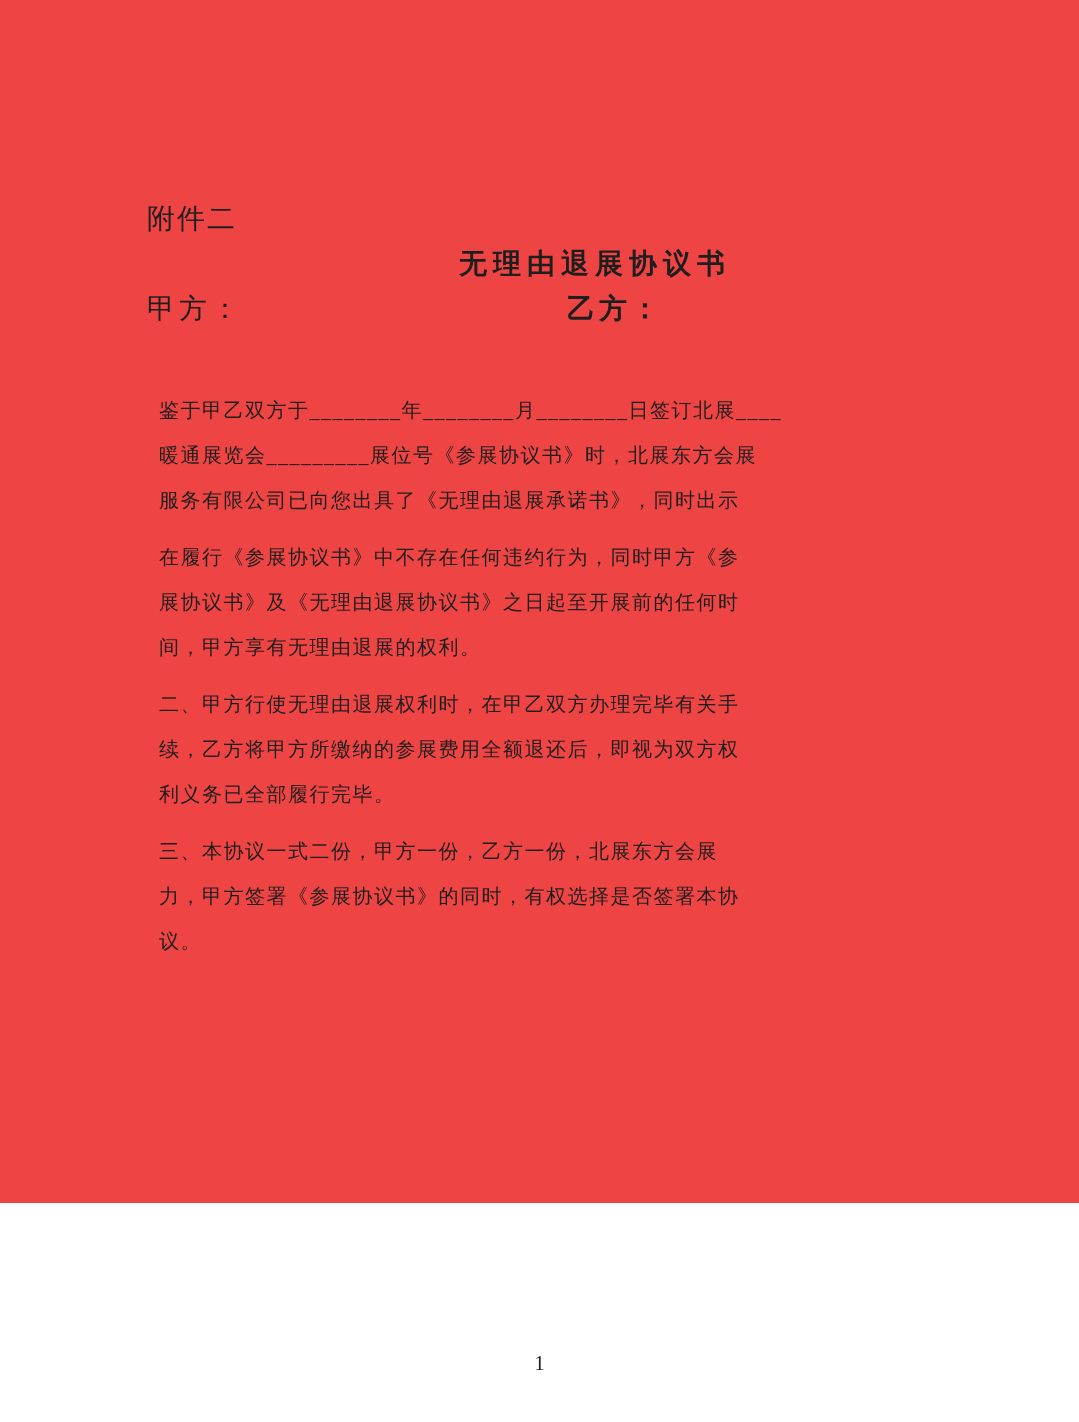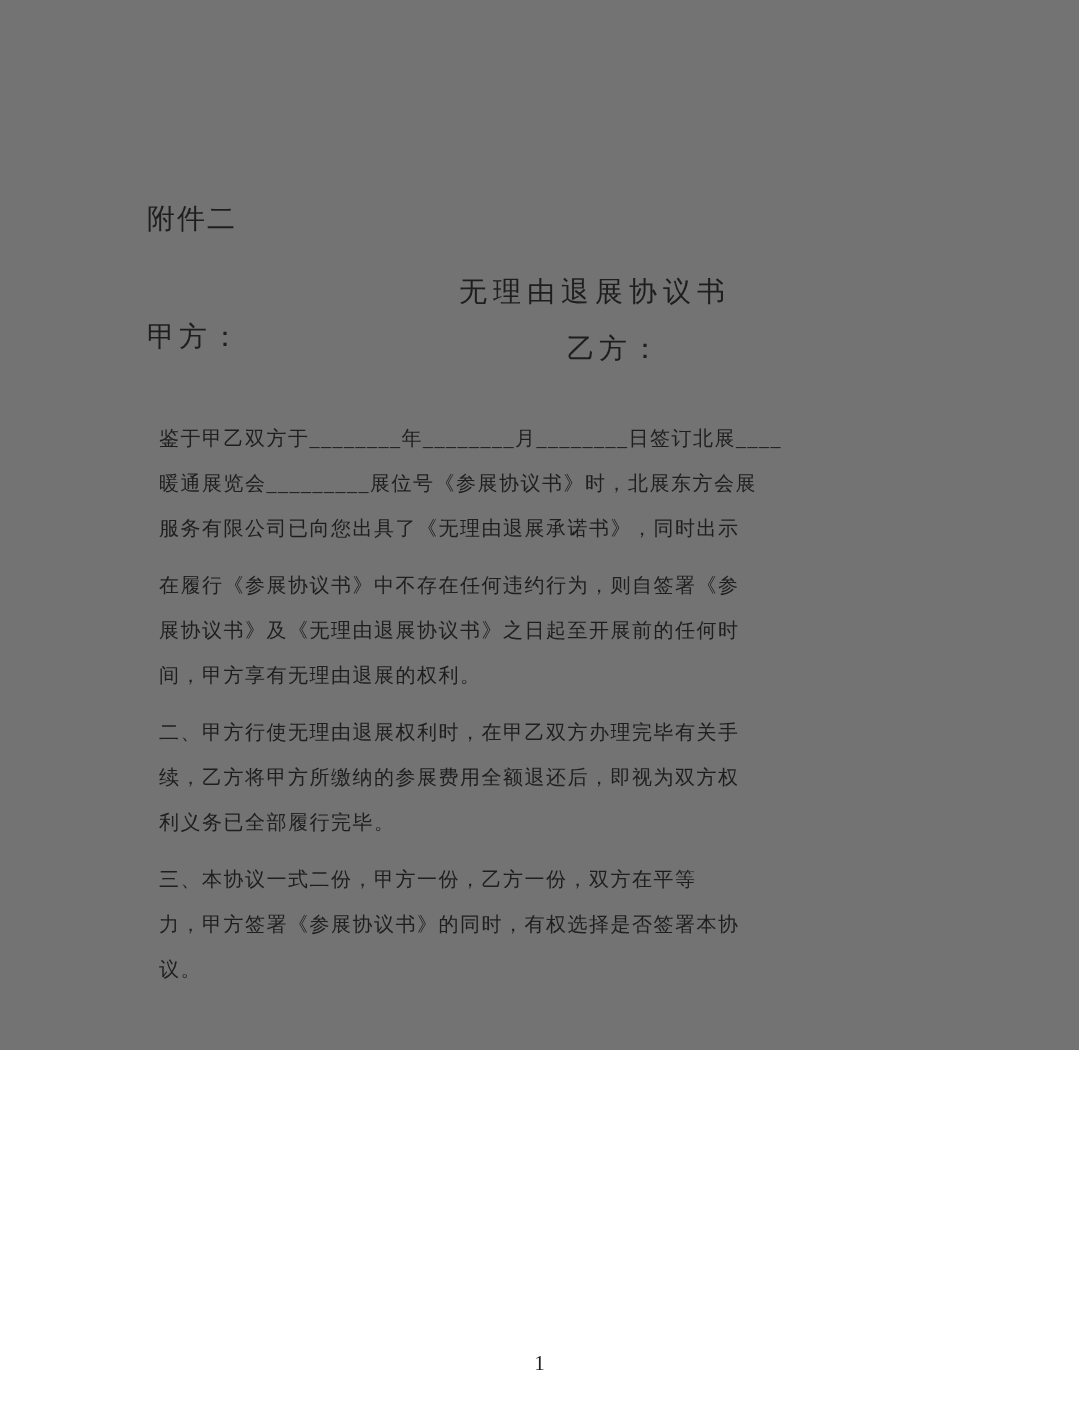--- a/index.html
+++ b/index.html
@@ -10,50 +10,51 @@
   body {
     width: 1079px;
     height: 1422px;
     font-family: "Liberation Serif", "DejaVu Serif", serif;
     color: #1e1e1e;
     overflow: hidden;
   }
   .page {
     position: relative;
     width: 1079px;
-    height: 1050px;
+    height: 1203px;
     box-sizing: border-box;
     padding: 196px 134px 0 147px;
-    background: #737373;
+    background: #ef4444;
   }
   .attachment {
     font-size: 28px;
     line-height: 45px;
     letter-spacing: 2px;
   }
   .title {
-    margin: 28px 0 0 0;
+    margin: 0 0 0 0;
     font-size: 28px;
-    font-weight: normal;
+    font-weight: bold;
     line-height: 45px;
     letter-spacing: 6px;
     text-align: center;
     transform: translateX(49px);
   }
   .parties {
     position: relative;
     font-size: 28px;
     line-height: 45px;
     letter-spacing: 4px;
     height: 45px;
   }
   .party-b {
     position: absolute;
     left: 420px;
-    top: 12px;
+    top: 0;
+    font-weight: bold;
   }
   .para {
     margin: 12px;
     font-size: 20px;
     line-height: 45px;
     letter-spacing: 1.5px;
   }
   .para.intro {
     margin-top: 57px;
   }
@@ -89,32 +90,32 @@
     <span class="party-b">乙方：</span>
   </div>
 
   <p class="para intro">
     <span class="line">鉴于甲乙双方于________年________月________日签订北展____</span>
     <span class="line">暖通展览会_________展位号《参展协议书》时，北展东方会展</span>
     <span class="line">服务有限公司已向您出具了《无理由退展承诺书》，同时出示</span>
   </p>
 
   <p class="para clause">
-    <span class="line">在履行《参展协议书》中不存在任何违约行为，则自签署《参</span>
+    <span class="line">在履行《参展协议书》中不存在任何违约行为，同时甲方《参</span>
     <span class="line">展协议书》及《无理由退展协议书》之日起至开展前的任何时</span>
     <span class="line">间，甲方享有无理由退展的权利。</span>
   </p>
 
   <p class="para clause">
     <span class="line">二、甲方行使无理由退展权利时，在甲乙双方办理完毕有关手</span>
     <span class="line">续，乙方将甲方所缴纳的参展费用全额退还后，即视为双方权</span>
     <span class="line">利义务已全部履行完毕。</span>
   </p>
 
   <p class="para clause">
-    <span class="line">三、本协议一式二份，甲方一份，乙方一份，双方在平等</span>
+    <span class="line">三、本协议一式二份，甲方一份，乙方一份，北展东方会展</span>
     <span class="line">力，甲方签署《参展协议书》的同时，有权选择是否签署本协</span>
     <span class="line">议。</span>
   </p>
 
   <div class="footer">1</div>
 
 </div>
 
 </body></html>

